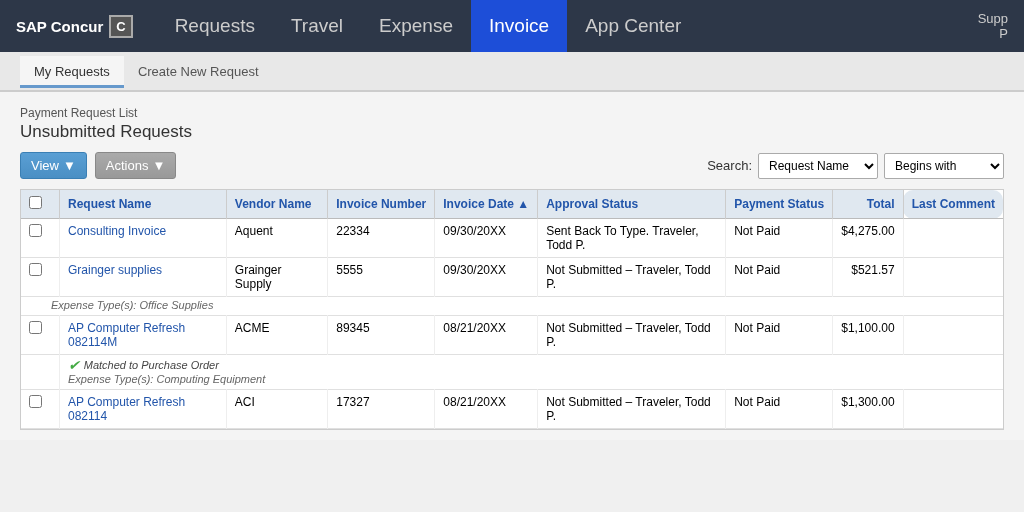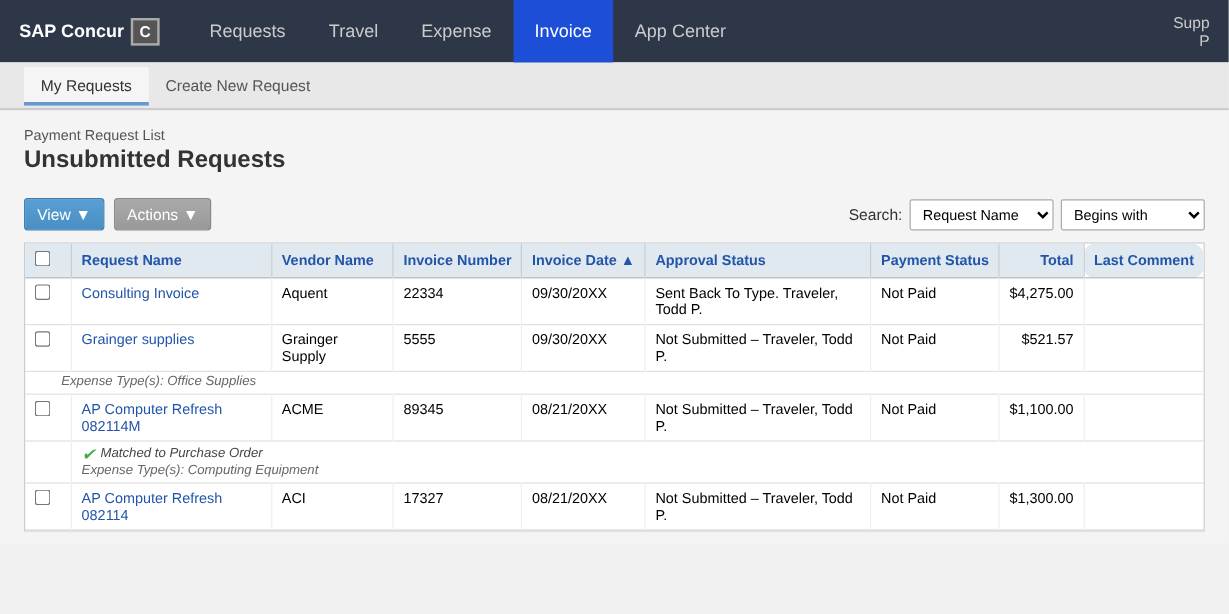--- a/index.html
+++ b/index.html
@@ -35,21 +35,21 @@
       gap: 0;
       flex: 1;
     }
     .nav-link {
       color: #ccc;
       padding: 0 18px;
       height: 52px;
       display: flex;
       align-items: center;
       cursor: pointer;
-      font-size: 15px;
+      font-size: 19px;
       text-decoration: none;
     }
     .nav-link.active {
       background: #1d4ed8;
       color: white;
     }
     .nav-right {
       color: #ccc;
       font-size: 13px;
       text-align: right;
@@ -82,24 +82,24 @@
     .main {
       background: #f4f4f4;
       padding: 14px 20px 10px;
     }
     .breadcrumb {
       font-size: 12px;
       color: #555;
       margin-bottom: 2px;
     }
     .page-title {
-      font-size: 20px;
+      font-size: 17px;
       color: #333;
-      font-weight: bold;
-      margin-bottom: 20px;
+      font-weight: normal;
+      margin-bottom: 10px;
     }
 
     
     .toolbar {
       display: flex;
       align-items: center;
       gap: 8px;
       margin-bottom: 10px;
     }
     .btn {

